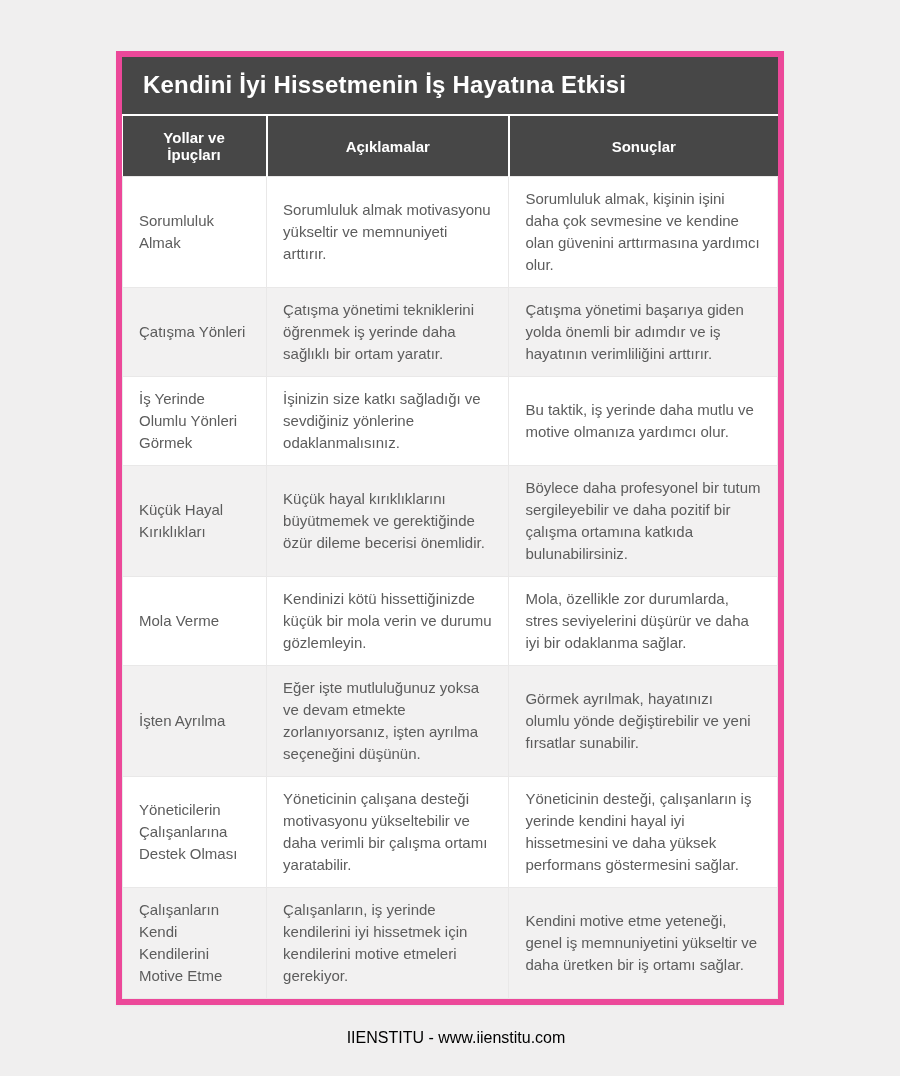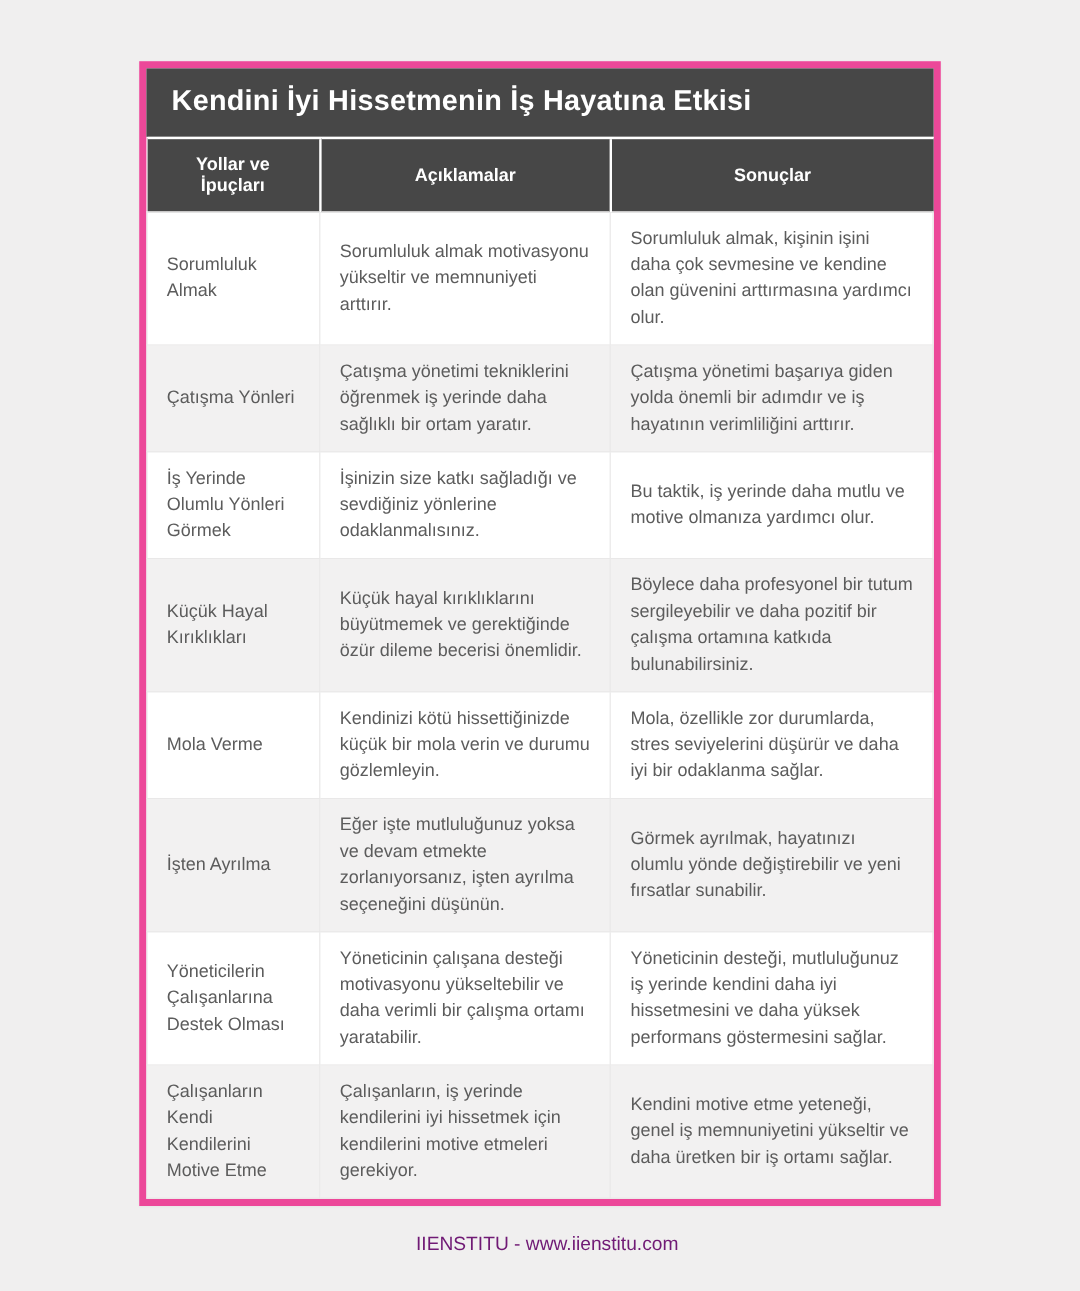--- a/index.html
+++ b/index.html
@@ -49,21 +49,21 @@
     color: #5c5c5c;
     padding: 11px 16px;
     vertical-align: middle;
     border: 1px solid #e9e8e8;
     word-wrap: break-word;
   }
   tbody tr:nth-child(even) td { background: #f2f1f1; }
   tbody tr:nth-child(odd) td { background: #ffffff; }
   .footer {
     text-align: center;
-    color: #701a75;
+    color: #000000;
     font-size: 16px;
     padding: 24px 0 30px 12px;
   }
 </style>
 </head>
 <body>
 
 <div class="card">
   <div class="title-bar">Kendini İyi Hissetmenin İş Hayatına Etkisi</div>
 
@@ -107,21 +107,21 @@
         <td>Mola, özellikle zor durumlarda, stres seviyelerini düşürür ve daha iyi bir odaklanma sağlar.</td>
       </tr>
       <tr>
         <td>İşten Ayrılma</td>
         <td>Eğer işte mutluluğunuz yoksa ve devam etmekte zorlanıyorsanız, işten ayrılma seçeneğini düşünün.</td>
         <td>Görmek ayrılmak, hayatınızı olumlu yönde değiştirebilir ve yeni fırsatlar sunabilir.</td>
       </tr>
       <tr>
         <td>Yöneticilerin Çalışanlarına Destek Olması</td>
         <td>Yöneticinin çalışana desteği motivasyonu yükseltebilir ve daha verimli bir çalışma ortamı yaratabilir.</td>
-        <td>Yöneticinin desteği, mutluluğunuz iş yerinde kendini daha iyi hissetmesini ve daha yüksek performans göstermesini sağlar.</td>
+        <td>Yöneticinin desteği, çalışanların iş yerinde kendini hayal iyi hissetmesini ve daha yüksek performans göstermesini sağlar.</td>
       </tr>
       <tr>
         <td>Çalışanların Kendi Kendilerini Motive Etme</td>
         <td>Çalışanların, iş yerinde kendilerini iyi hissetmek için kendilerini motive etmeleri gerekiyor.</td>
         <td>Kendini motive etme yeteneği, genel iş memnuniyetini yükseltir ve daha üretken bir iş ortamı sağlar.</td>
       </tr>
     </tbody>
   </table>
 </div>
 

